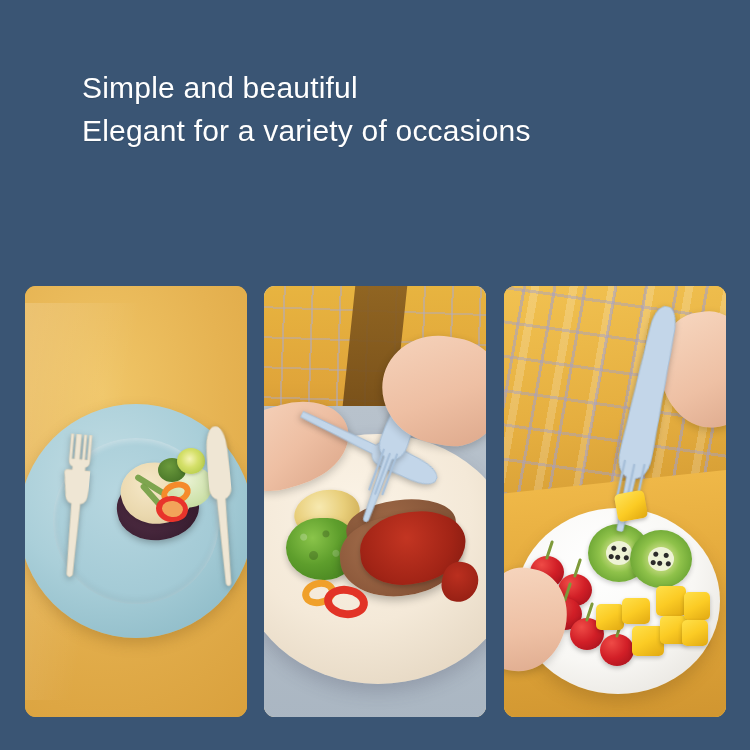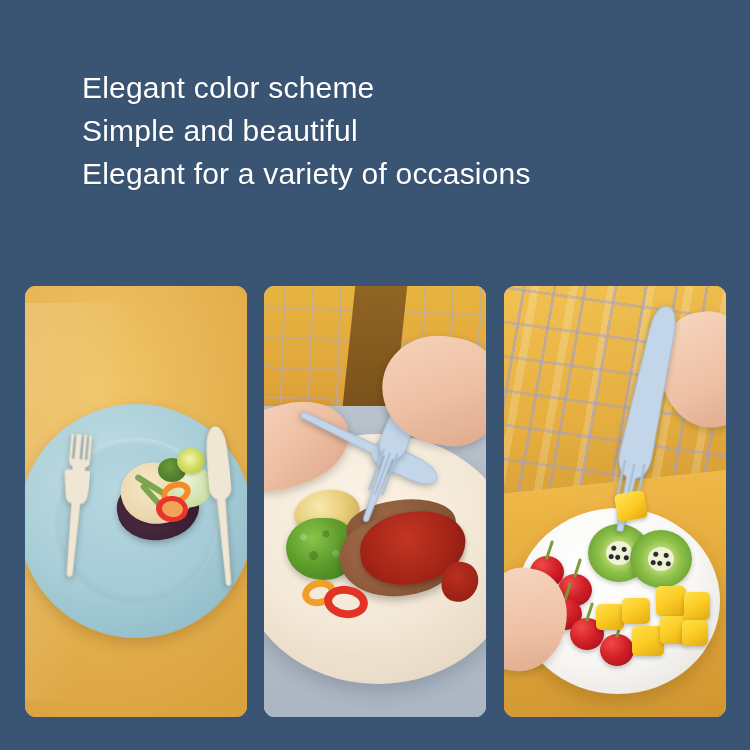--- a/index.html
+++ b/index.html
@@ -307,21 +307,20 @@
     transform:rotate(-10deg);
     box-shadow:0 2px 4px rgba(0,0,0,.22);
   }
 </style>
 </head>
 <body>
 
 <div id="root">
 
   <div class="headline">
-    <div class="line">Elegant color scheme</div>
     <div class="line">Simple and beautiful</div>
     <div class="line">Elegant for a variety of occasions</div>
   </div>
 
   <div class="panels">
 
     <div class="panel" id="panel-1">
       <div class="scene">
         <div class="p1-bg"></div>
 

